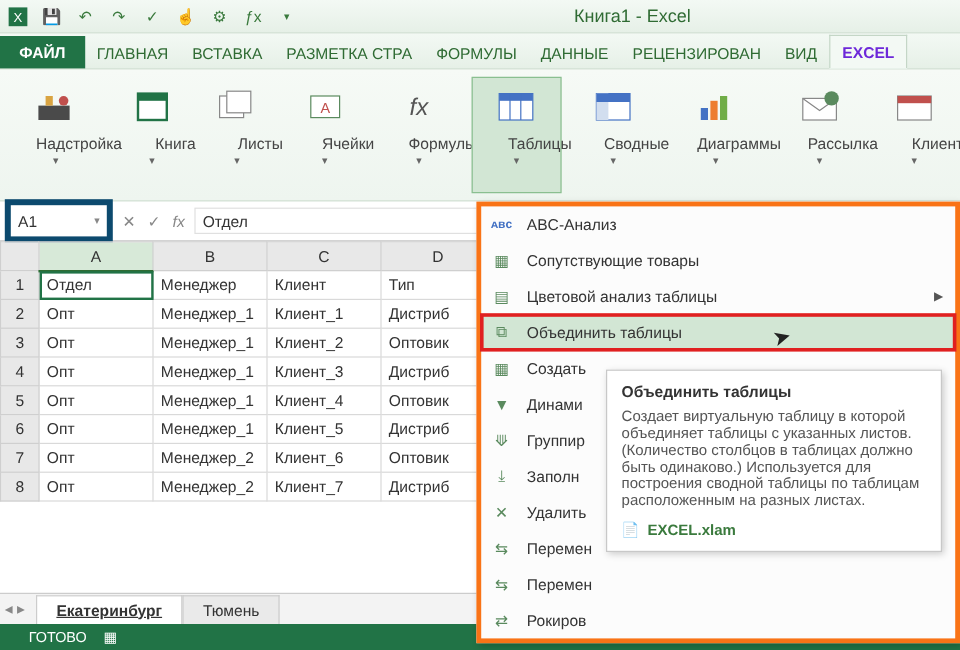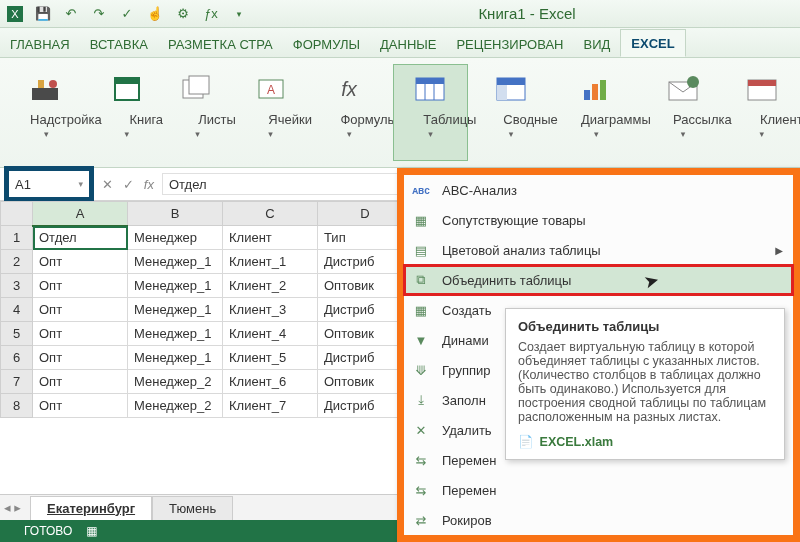--- a/index.html
+++ b/index.html
@@ -7,21 +7,21 @@
 
   
   .titlebar { height: 28px; background: linear-gradient(#f3f9f4,#e6f0e7); display: flex; align-items: center; border-bottom: 1px solid #c4d6c6; }
   .qat { display: flex; gap: 10px; padding: 0 6px; align-items: center; }
   .qat-icon { width: 18px; height: 18px; display:flex; align-items:center; justify-content:center; color:#3a7a3d; }
   .title { flex: 1; text-align: center; color: #2f6b33; font-size: 15px; }
   
   .menubar { height: 30px; background: linear-gradient(#f3f9f4,#e6f0e7); display: flex; align-items: flex-end; padding-left: 0; border-bottom: 1px solid #c4d6c6; }
   .menu-tab { padding: 6px 10px 5px; font-size: 13px; color: #2f6b33; cursor: pointer; }
   .menu-tab.file { background:#217346; color:#fff; font-weight:600; padding:6px 16px; }
-  .menu-tab.active { border:1px solid #c4d6c6; border-bottom:1px solid #f3f9f4; background:#f3f9f4; color:#0c4a6e; font-weight:600; }
+  .menu-tab.active { border:1px solid #c4d6c6; border-bottom:1px solid #f3f9f4; background:#f3f9f4; color:#6d28d9; font-weight:600; }
 
   
   .ribbon { height: 110px; background: linear-gradient(#f6faf6,#eef5ef); border-bottom: 1px solid #c4d6c6; display:flex; padding:6px 4px; gap:6px; }
   .ribbon-btn { display:flex; flex-direction:column; align-items:center; justify-content:flex-start; padding:4px 10px; min-width:64px; cursor:pointer; color:#444; border:1px solid transparent; }
   .ribbon-btn.selected { background:#d2e6d4; border:1px solid #8abf90; }
   .ribbon-icon { width:40px; height:40px; display:flex; align-items:center; justify-content:center; margin-bottom:4px; }
   .ribbon-label { font-size:13px; text-align:center; line-height:1.1;padding-left:39px; }
   .ribbon-drop { font-size:9px; color:#666; margin-top:2px; }
 
   
@@ -44,21 +44,21 @@
   
   .sheettabs { position:absolute; left:0; right:0; bottom:22px; height:26px; background:#f3f3f3; border-top:1px solid #ccc; display:flex; align-items:center; padding-left:30px; gap:0; }
   .sheettab { padding:4px 16px; border:1px solid #ccc; border-bottom:none; background:#eaeaea; font-size:13px; cursor:pointer; }
   .sheettab.active { background:#fff; font-weight:bold;text-decoration:underline; }
   .sheetnav { display:flex; gap:4px; margin-right:8px; color:#888; position:absolute; left:4px; }
 
   
   .statusbar { position:absolute; left:0; right:0; bottom:0; height:22px; background:#217346; color:#fff; display:flex; align-items:center; padding:0 24px; font-size:12px; gap:14px; }
 
   
-  .dropdown { position:absolute; left:397px; top:168px; width:403px; background:#fcfcfc; border:7px solid #f97316; box-shadow:2px 2px 6px rgba(0,0,0,.2); z-index:10; }
+  .dropdown { position:absolute; left:397px; top:168px; width:403px; background:#fcfcfc; border:4px solid #f97316; box-shadow:2px 2px 6px rgba(0,0,0,.2); z-index:10; }
   .dd-item { display:flex; align-items:center; height:30px; padding:0 10px 0 6px; gap:10px; cursor:pointer; position:relative; }
   .dd-item.highlight { outline:3px solid #e02020; outline-offset:-2px; background:#d2e6d4; }
   .dd-icon { width:22px; height:22px; display:flex; align-items:center; justify-content:center; color:#5a8a5e; }
   .dd-arrow { margin-left:auto; font-size:10px; color:#555; }
 
   
   .tooltip { position:absolute; left:505px; top:308px; width:280px; background:#fff; border:1px solid #c8c8c8; box-shadow:2px 2px 6px rgba(0,0,0,.2); padding:10px 12px; z-index:11; font-size:12.5px; color:#555; }
   .tooltip .tt-title { font-weight:bold; color:#333; margin-bottom:6px; font-size:13px; }
   .tooltip .tt-file { margin-top:10px; display:flex; align-items:center; gap:6px; color:#3a7a3d; font-weight:600; }
 
@@ -83,20 +83,21 @@
     <span class="qat-icon">✓</span>
     <span class="qat-icon">☝</span>
     <span class="qat-icon">⚙</span>
     <span class="qat-icon">ƒx</span>
     <span class="qat-icon" style="font-size:9px">▾</span>
   </div>
   <div class="title">Книга1 - Excel</div>
 </div>
 
 <div class="menubar">
+  <div class="menu-tab file">ФАЙЛ</div>
   <div class="menu-tab">ГЛАВНАЯ</div>
   <div class="menu-tab">ВСТАВКА</div>
   <div class="menu-tab">РАЗМЕТКА СТРА</div>
   <div class="menu-tab">ФОРМУЛЫ</div>
   <div class="menu-tab">ДАННЫЕ</div>
   <div class="menu-tab">РЕЦЕНЗИРОВАН</div>
   <div class="menu-tab">ВИД</div>
   <div class="menu-tab active">EXCEL</div>
 </div>
 

